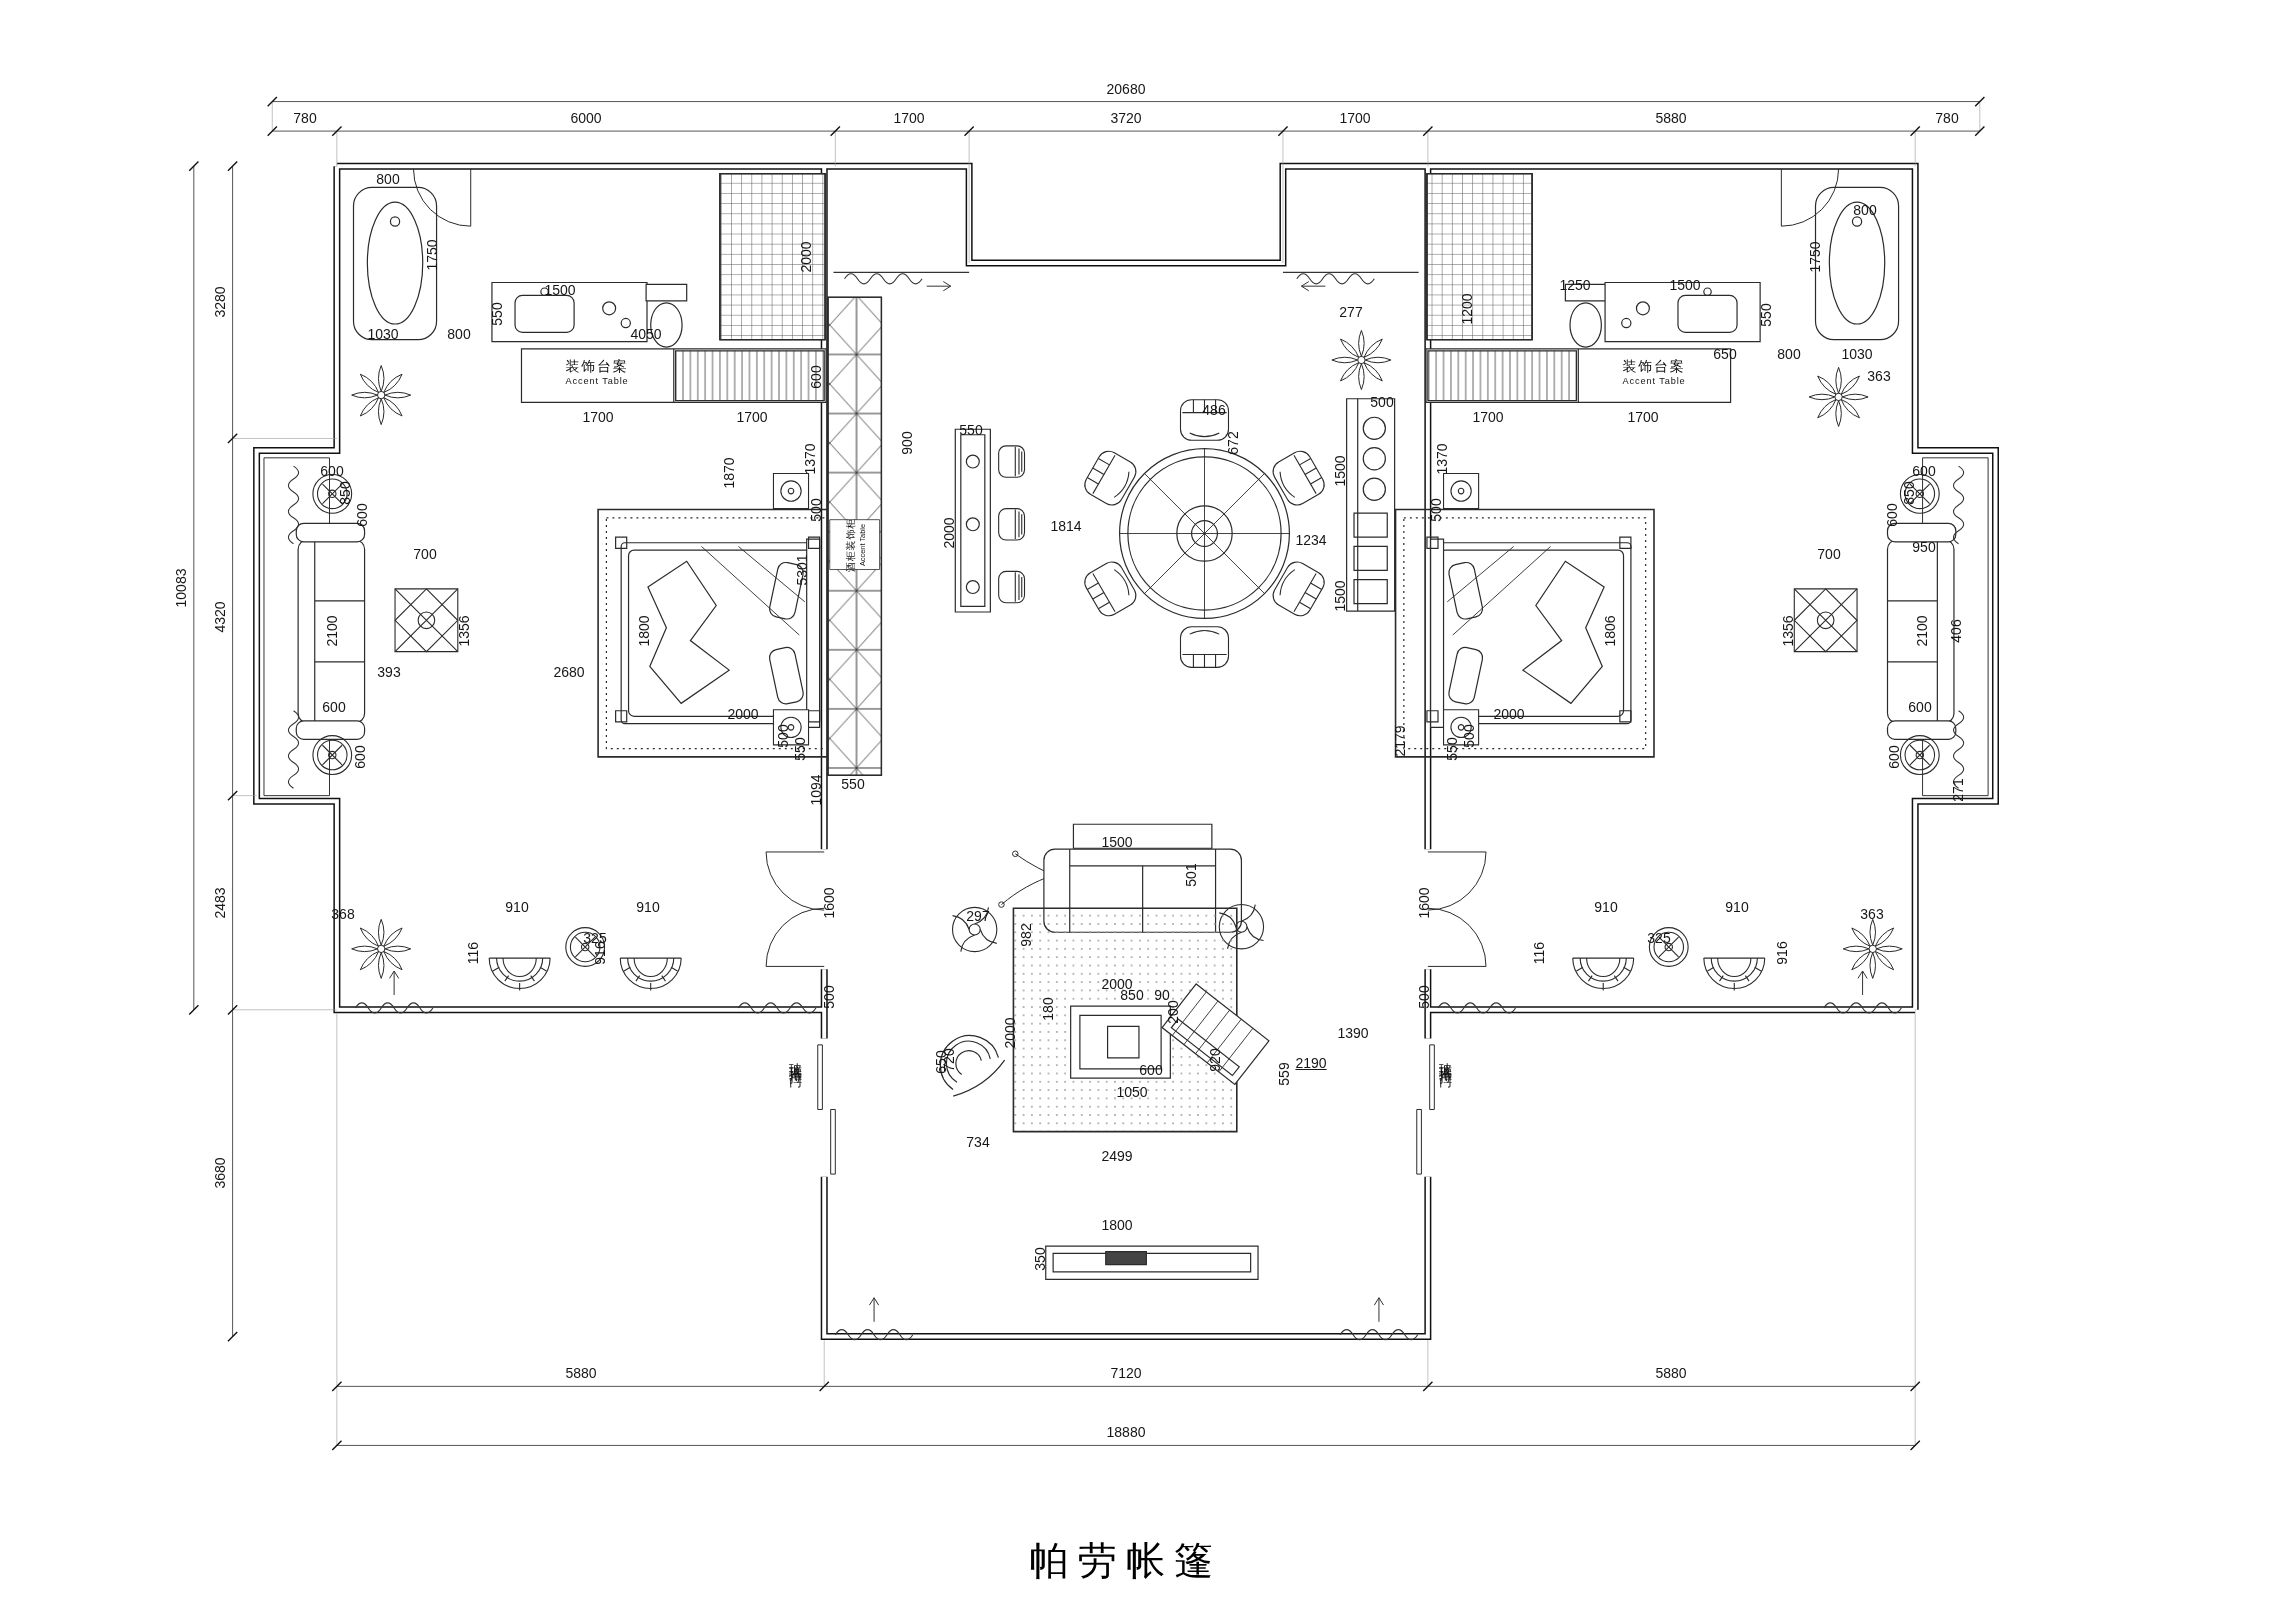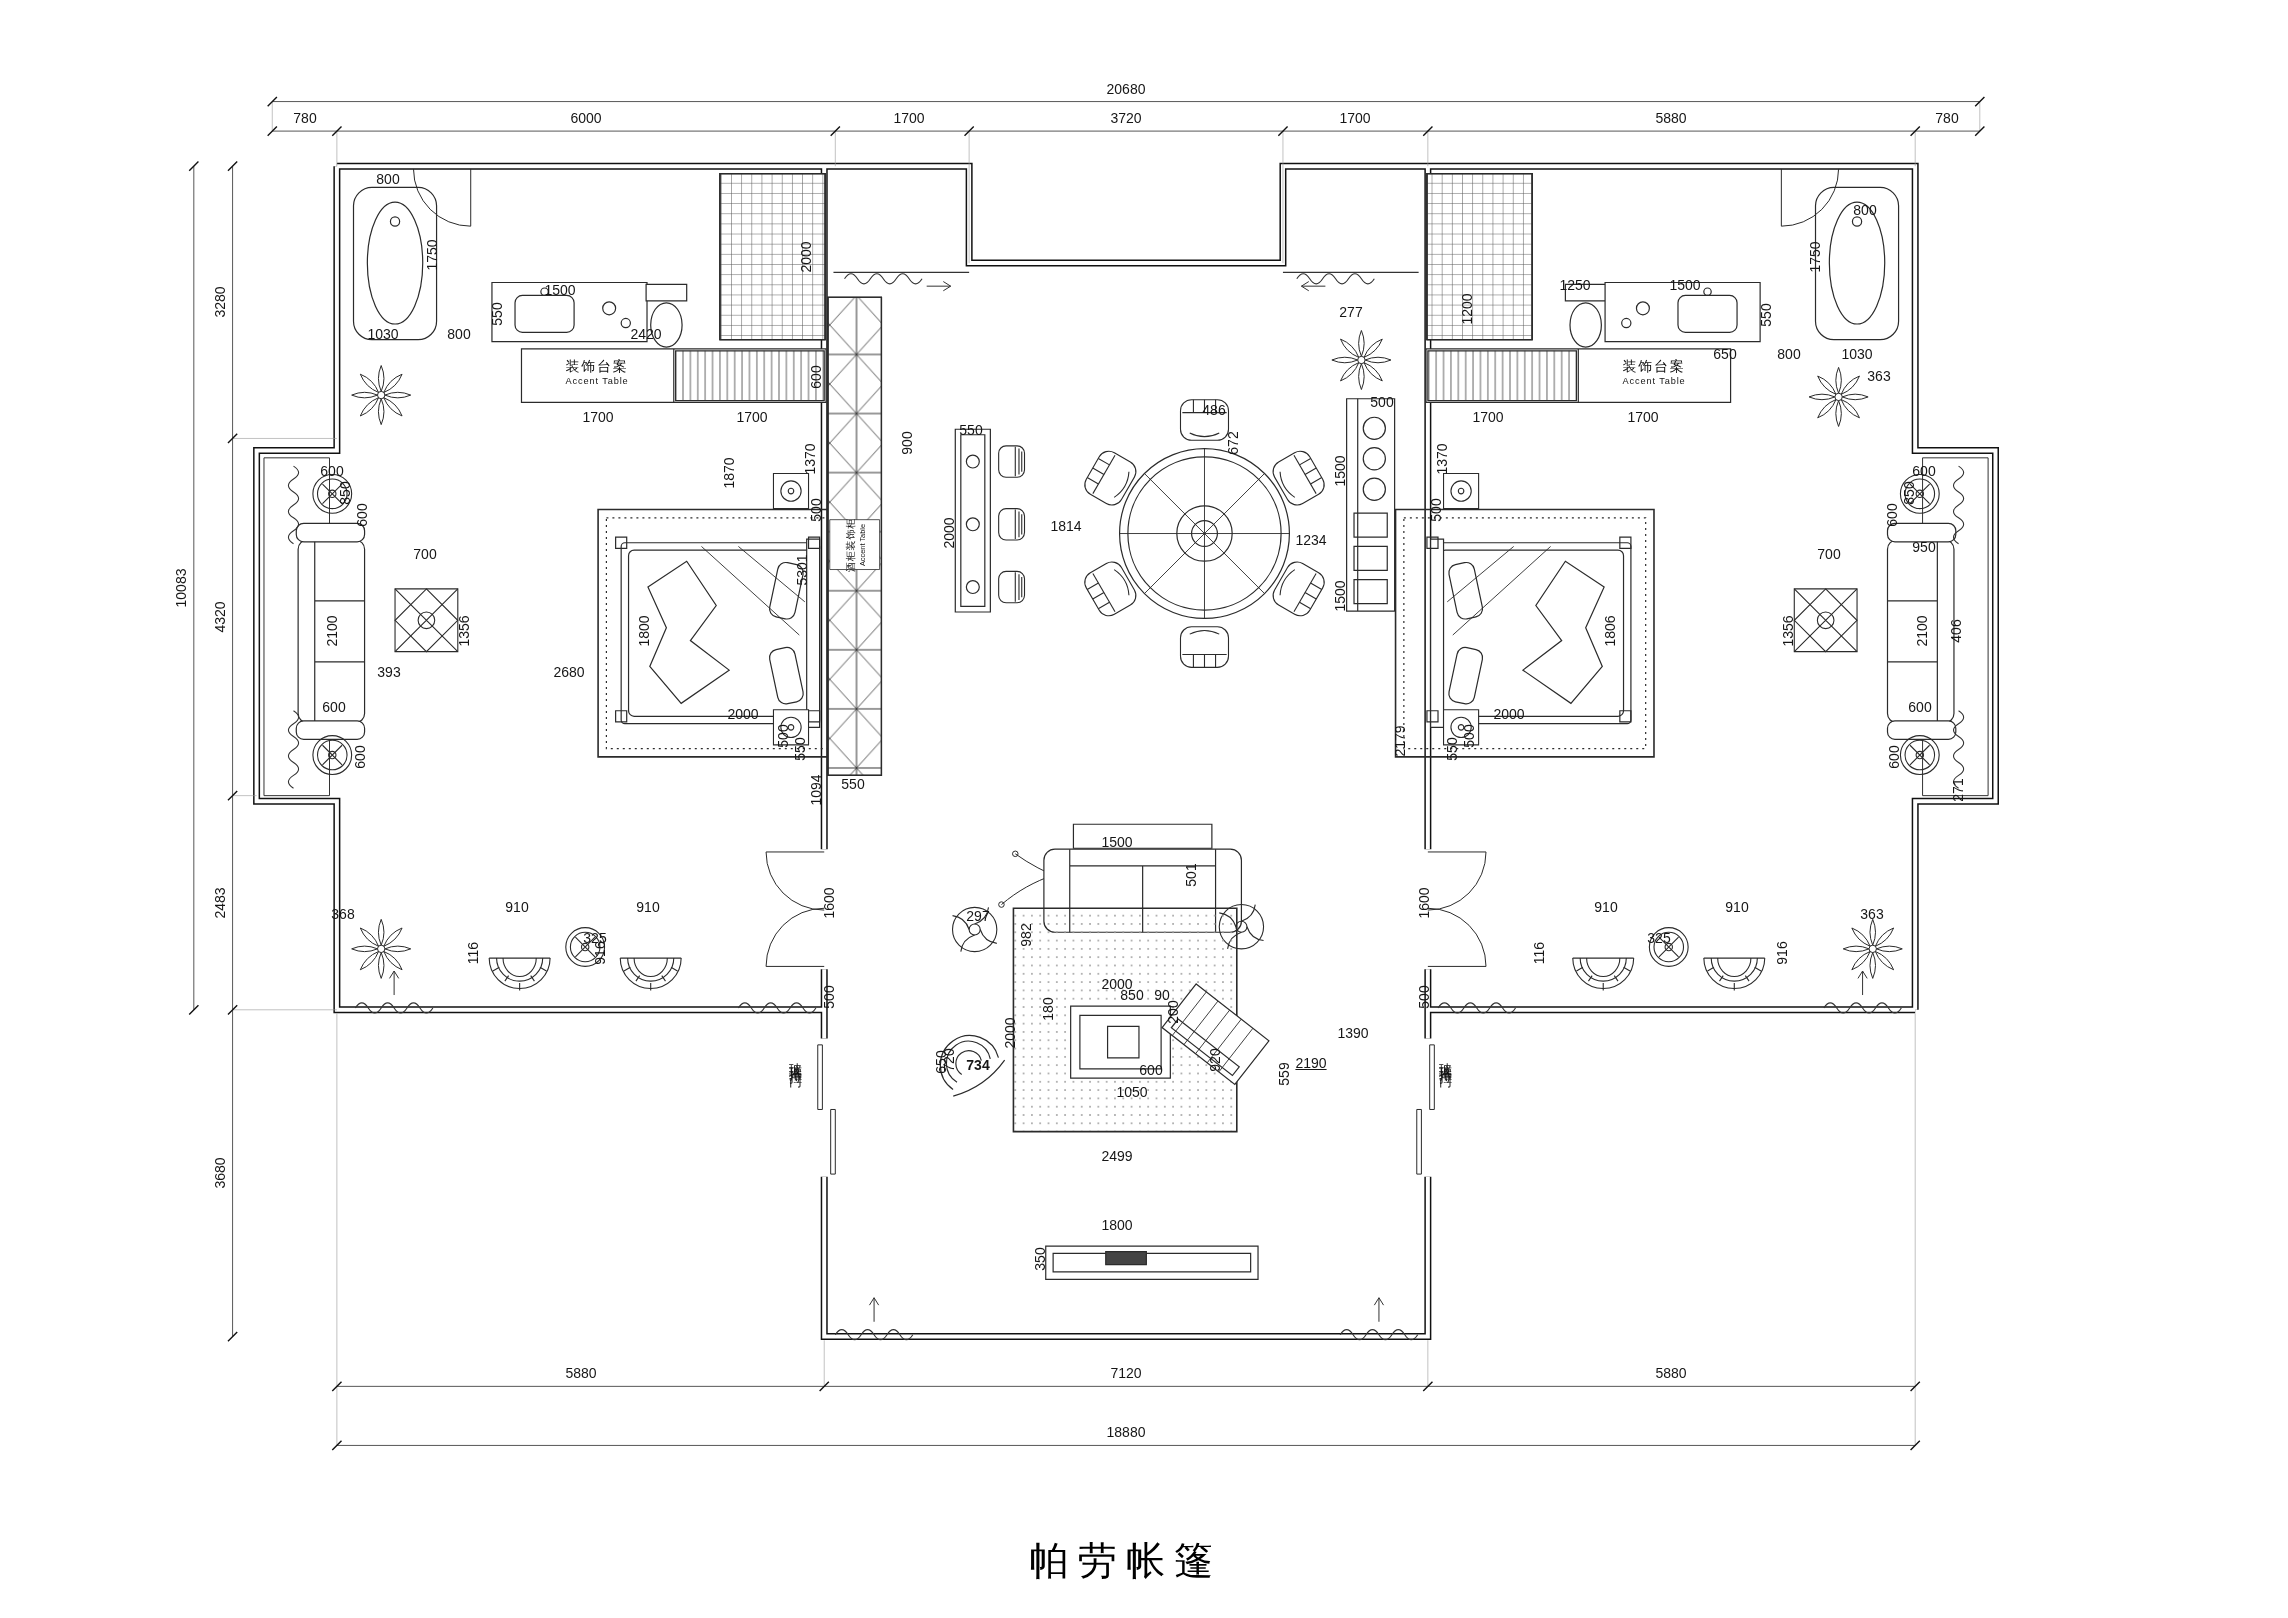--- a/index.html
+++ b/index.html
@@ -471,21 +471,21 @@
       <span class="dim" style="left: 581px; top: 1373px;">5880</span>
       <span class="dim" style="left: 1126px; top: 1373px;">7120</span>
       <span class="dim" style="left: 1671px; top: 1373px;">5880</span>
       <span class="dim" style="left: 1126px; top: 1432px;">18880</span>
       <span class="dim" style="left: 388px; top: 179px;">800</span>
       <span class="dim v" style="left: 432px; top: 255px;">1750</span>
       <span class="dim" style="left: 383px; top: 334px;">1030</span>
       <span class="dim" style="left: 459px; top: 334px;">800</span>
       <span class="dim v" style="left: 497px; top: 314px;">550</span>
       <span class="dim" style="left: 560px; top: 290px;">1500</span>
-      <span class="dim" style="left: 646px; top: 334px;">2420</span>
+      <span class="dim" style="left: 646px; top: 334px;">4050</span>
       <span class="dim v" style="left: 806px; top: 257px;">2000</span>
       <span class="dim v" style="left: 816px; top: 377px;">600</span>
       <span class="dim" style="left: 598px; top: 417px;">1700</span>
       <span class="dim" style="left: 752px; top: 417px;">1700</span>
       <span class="dim" style="left: 332px; top: 471px;">600</span>
       <span class="dim v" style="left: 345px; top: 493px;">850</span>
       <span class="dim v" style="left: 362px; top: 515px;">600</span>
       <span class="dim" style="left: 425px; top: 554px;">700</span>
       <span class="dim v" style="left: 729px; top: 473px;">1870</span>
       <span class="dim v" style="left: 810px; top: 459px;">1370</span>
@@ -533,21 +533,21 @@
       <span class="dim" style="left: 1132px; top: 995px;">850</span>
       <span class="dim" style="left: 1162px; top: 995px;">90</span>
       <span class="dim v" style="left: 1048px; top: 1009px;">180</span>
       <span class="dim v" style="left: 941px; top: 1062px;">650</span>
       <span class="dim" style="left: 1151px; top: 1070px;">600</span>
       <span class="dim" style="left: 1132px; top: 1092px;">1050</span>
       <span class="dim v" style="left: 1173px; top: 1012px;">200</span>
       <span class="dim v" style="left: 1215px; top: 1060px;">920</span>
       <span class="dim v" style="left: 1284px; top: 1074px;">559</span>
       <span class="dim" style="left: 1117px; top: 1136px; margin-top: 20px;">2499</span>
-      <span class="dim" style="left: 978px; top: 1065px; font-weight: bold;">734</span>
+      <span class="dim" style="left: 978px; top: 1142px;">734</span>
       <span class="dim v" style="left: 949px; top: 1060px;">720</span>
       <span class="dim v" style="left: 1010px; top: 1033px;">2000</span>
       <span class="dim" style="left: 1353px; top: 1033px;">1390</span>
       <span class="dim" style="left: 1311px; top: 1063px; text-decoration: underline;">2190</span>
       <span class="dim" style="left: 1117px; top: 1225px;">1800</span>
       <span class="dim v" style="left: 1040px; top: 1259px;">350</span>
       <span class="dim v" style="left: 1467px; top: 309px;">1200</span>
       <span class="dim" style="left: 1575px; top: 285px;">1250</span>
       <span class="dim" style="left: 1685px; top: 285px;">1500</span>
       <span class="dim v" style="left: 1766px; top: 315px;">550</span>

